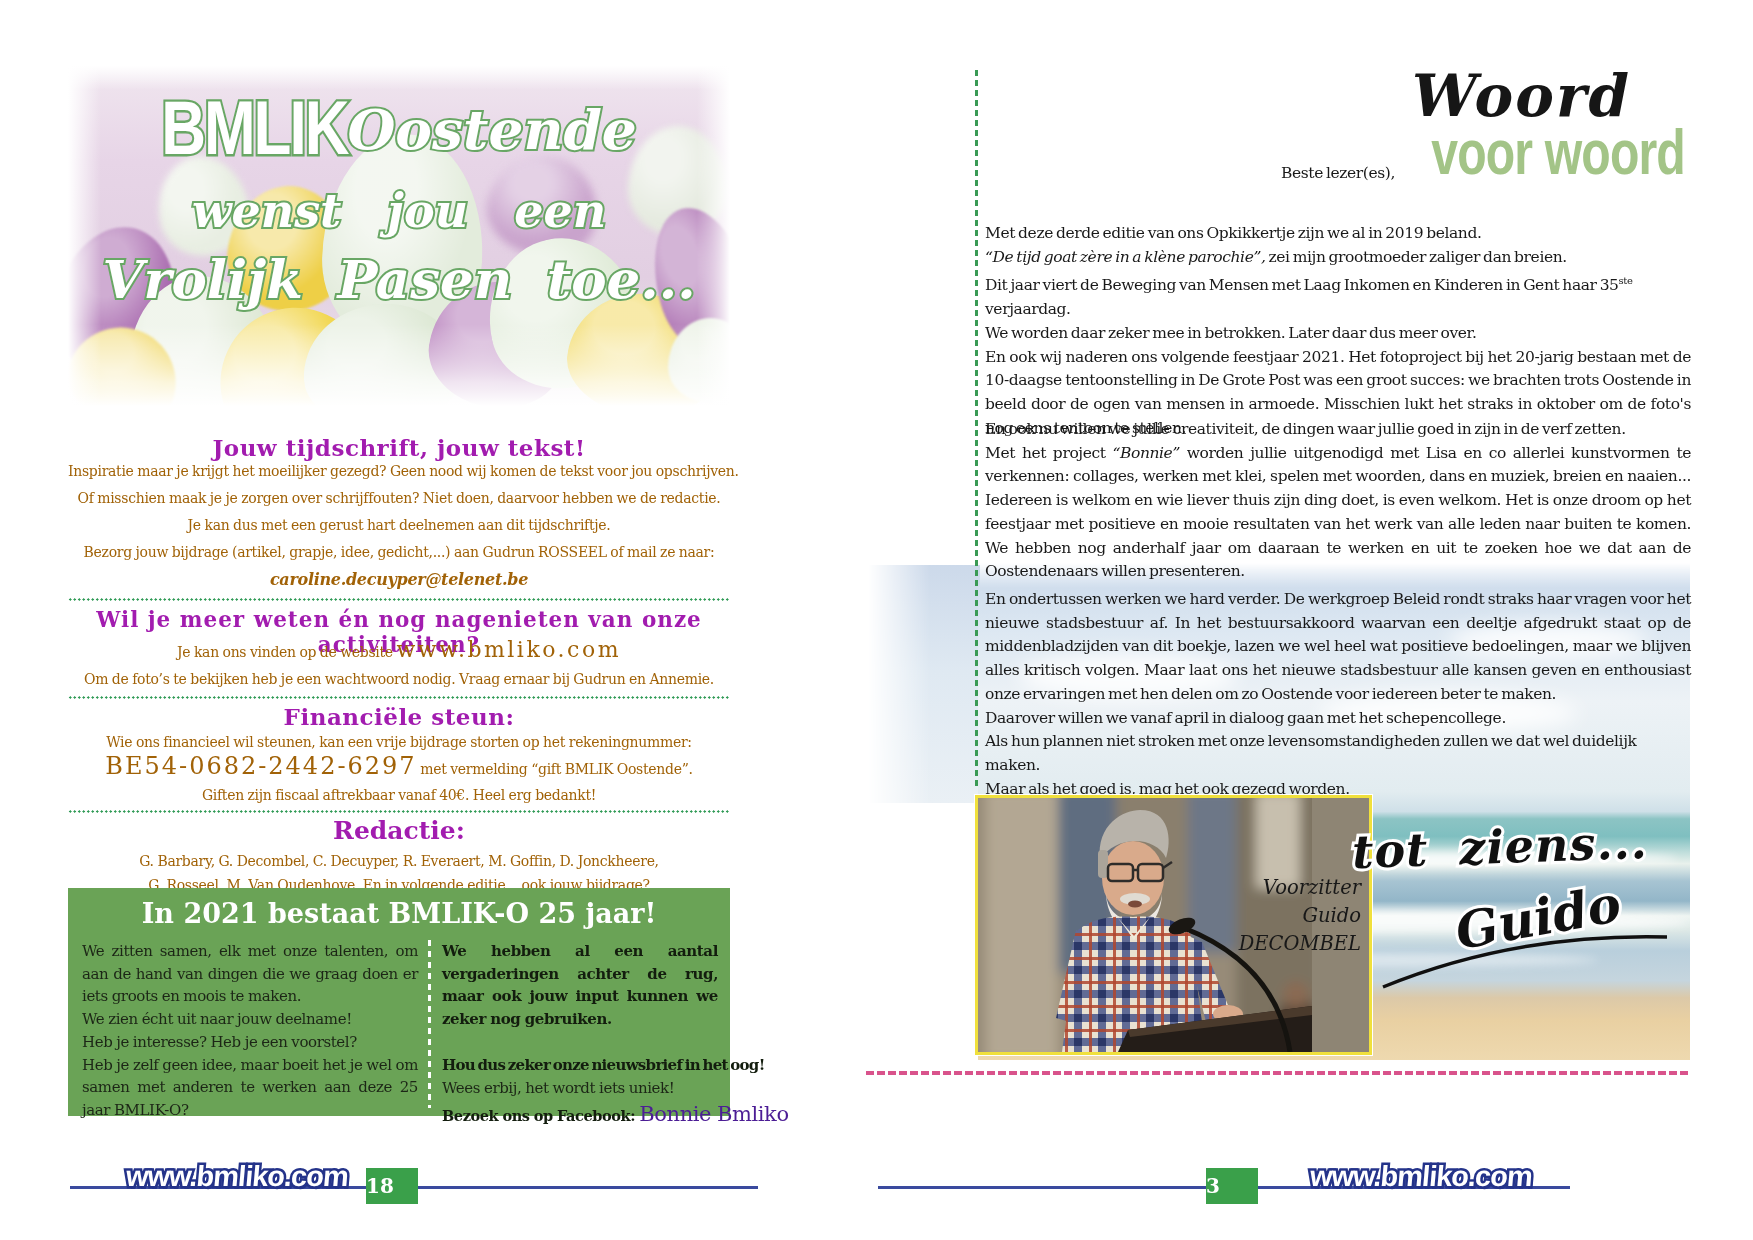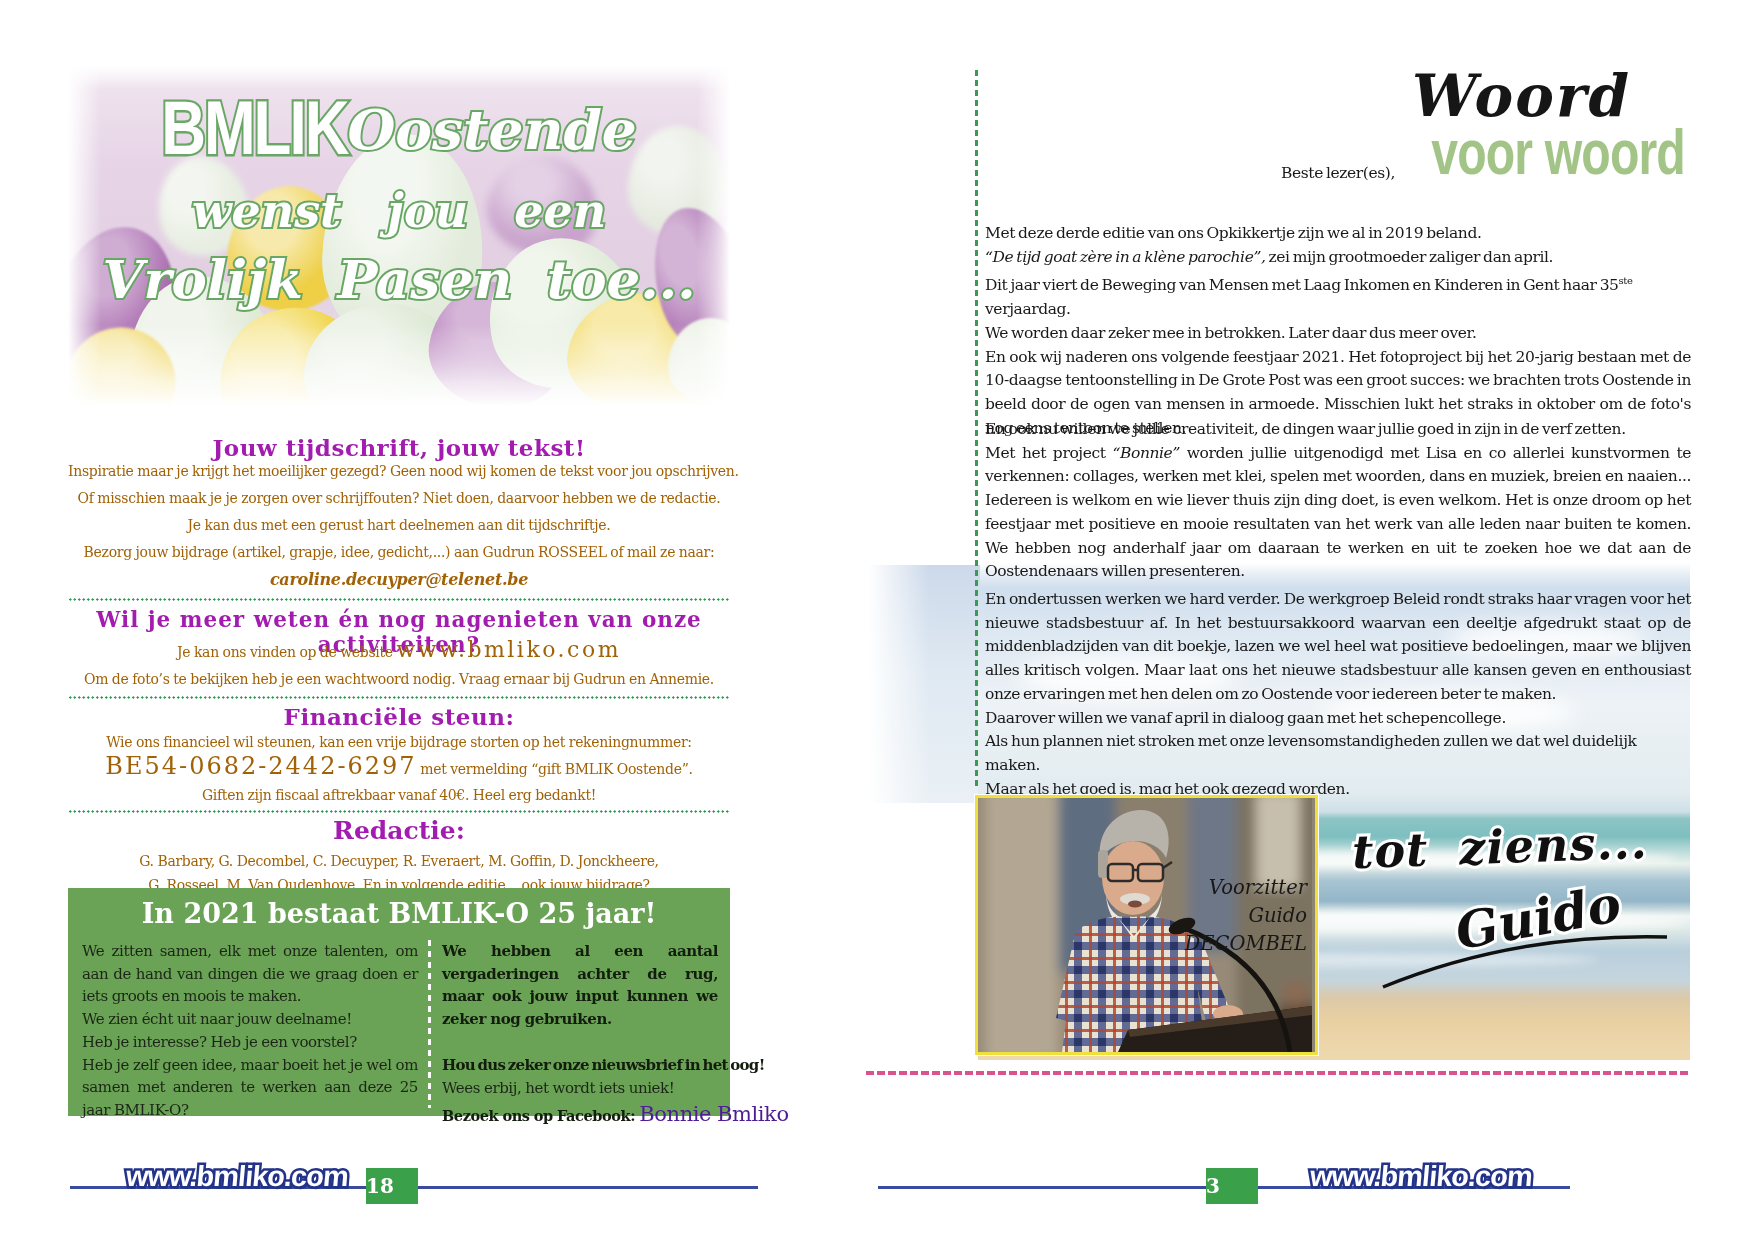--- a/index.html
+++ b/index.html
@@ -77,21 +77,21 @@
             mask-image:linear-gradient(180deg,transparent 0,#000 5%,#000 100%); }
   .cloud { position:absolute; background:rgba(255,255,255,.85); border-radius:50%; filter:blur(10px); }
   .foam  { position:absolute; background:rgba(255,255,255,.8); border-radius:50%; filter:blur(4px); }
   .skyL { background:linear-gradient(180deg,#ccd9ea 0%,#dfe9f2 45%,#eaf0f5 100%);
           -webkit-mask-image:linear-gradient(90deg,transparent 0,#000 55%);
                   mask-image:linear-gradient(90deg,transparent 0,#000 55%); }
 
   .outl-w { color:#101010; -webkit-text-stroke:6px #fff; paint-order:stroke fill; }
 
   
-  .photo { left:975px; top:795px; width:343px; height:260px; border:3px solid #f0e03c;
+  .photo { left:975px; top:795px; width:397px; height:260px; border:3px solid #f0e03c;
            background:#8e8574; box-shadow:0 0 0 1px #fff; }
   .cap { position:absolute; right:8px; top:76px; width:130px; text-align:right;
          font-style:italic; font-size:19.5px; line-height:28px; color:#181818; }
 
   sup { font-size:10px; }
 </style>
 </head>
 <body>
 
 <div class="abs egghdr">
@@ -180,21 +180,21 @@
 
 <div class="abs" style="left:1180px;top:62px;width:505px;text-align:right;">
   <div class="woord1" style="padding-right:54px;">Woord</div>
   <div style="margin-top:-14px;"><span class="woord2">voor woord</span></div>
 </div>
 
 <div class="abs rline" style="left:985px;top:162px;width:706px;text-align:center;">Beste lezer(es),</div>
 
 <div class="abs rline" style="left:985px;top:222px;width:706px;">
   <div>Met deze derde editie van ons Opkikkertje zijn we al in 2019 beland.</div>
-  <div><i>“De tijd goat zère in a klène parochie”,</i><span> zei mijn grootmoeder zaliger dan april.</span></div>
+  <div><i>“De tijd goat zère in a klène parochie”,</i><span> zei mijn grootmoeder zaliger dan breien.</span></div>
   <div><span>Dit jaar viert de Beweging van Mensen met Laag Inkomen en Kinderen in Gent haar 35</span><sup>ste</sup><span> verjaardag.</span></div>
   <div>We worden daar zeker mee in betrokken. Later daar dus meer over.</div>
   <div class="just">En ook wij naderen ons volgende feestjaar 2021. Het fotoproject bij het 20-jarig bestaan met de 10-daagse tentoonstelling in De Grote Post was een groot succes: we brachten trots Oostende in beeld door de ogen van mensen in armoede. Misschien lukt het straks in oktober om de foto's nog eens tentoon te stellen.</div>
 </div>
 
 <div class="abs rline" style="left:985px;top:418px;width:706px;">
   <div>En ook nu willen we jullie creativiteit, de dingen waar jullie goed in zijn in de verf zetten.</div>
   <div class="just"><span>Met het project </span><i>“Bonnie”</i><span> worden jullie uitgenodigd met Lisa en co allerlei kunstvormen te verkennen: collages, werken met klei, spelen met woorden, dans en muziek, breien en naaien... Iedereen is welkom en wie liever thuis zijn ding doet, is even welkom. Het is onze droom op het feestjaar met positieve en mooie resultaten van het werk van alle leden naar buiten te komen. We hebben nog anderhalf jaar om daaraan te werken en uit te zoeken hoe we dat aan de Oostendenaars willen presenteren.</span></div>
 </div>
 

